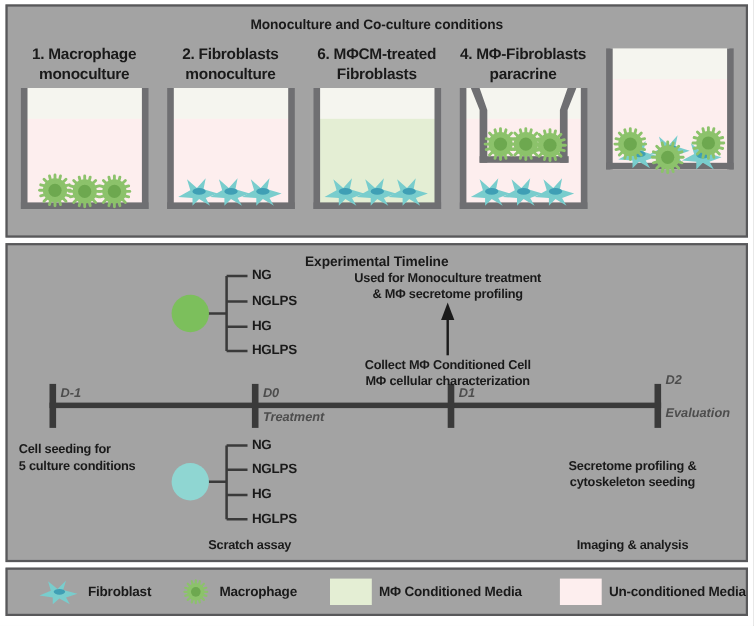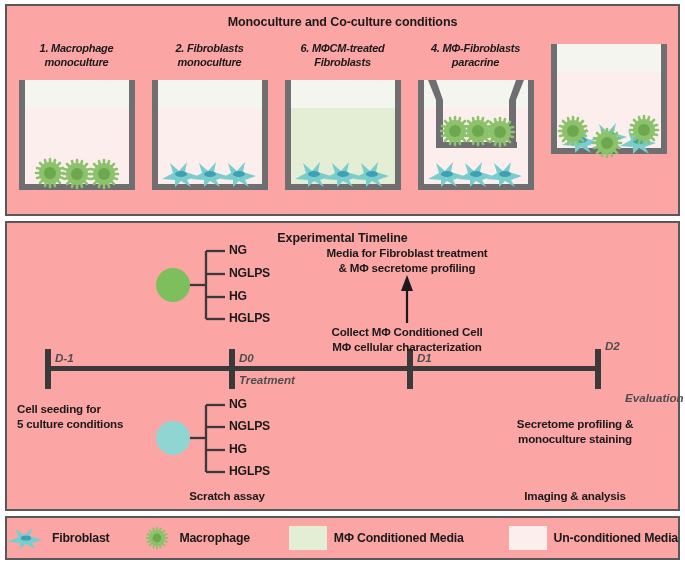--- a/index.html
+++ b/index.html
@@ -22,21 +22,21 @@
     box-sizing: border-box;
     padding: 4px 5px 3px 5px;
     display: flex;
     flex-direction: column;
     gap: 5px;
   }
 
   
   .panel {
     border: 2px solid #58585a;
-    background: #fca5a5;
+    background: #a3a3a3;
     position: relative;
     box-sizing: border-box;
   }
 
   
   #conditions-panel {
     height: 212px;
     flex: none;
   }
   .panel-title {
@@ -56,31 +56,30 @@
     bottom: 6px;
   }
   .well-col {
     flex: 1 1 0;
     display: flex;
     flex-direction: column;
     align-items: center;
     min-width: 0;
   }
   .well-caption {
-    font-size: 11px;
+    font-size: 14px;
     font-weight: bold;
     line-height: 1.28;
     text-align: center;
     letter-spacing: -0.25px;
     color: #1a1a1a;
     height: 36px;
     padding-top: 2px;
     box-sizing: border-box;
     white-space: nowrap;
-    font-style: italic;
   }
   .well-wrap {
     position: relative;
     width: 124px;
     height: 118px;
     margin-top: 3px;
   }
   .well-wrap svg { display: block; }
 
   
@@ -124,21 +123,21 @@
   #legend-panel {
     height: 44px;
     flex: none;
     display: flex;
     align-items: center;
   }
   .legend-row {
     display: flex;
     align-items: flex-start;
     width: 100%;
-    padding-left: 0;
+    padding-left: 28px;
     box-sizing: border-box;
   }
   .legend-item {
     display: flex;
     align-items: center;
     gap: 7px;
   }
   .legend-item .lg-text {
     font-size: 12.3px;
     font-weight: bold;
@@ -554,45 +553,45 @@
       <div class="branch-label" style="left:222px; top:43px;">NGLPS</div>
       <div class="branch-label" style="left:222px; top:66px;">HG</div>
       <div class="branch-label" style="left:222px; top:88px;">HGLPS</div>
 
       <div class="branch-label" style="left:222px; top:174px;">NG</div>
       <div class="branch-label" style="left:222px; top:196px;">NGLPS</div>
       <div class="branch-label" style="left:222px; top:219px;">HG</div>
       <div class="branch-label" style="left:222px; top:241px;">HGLPS</div>
 
       <div class="tl-text center" style="left:282px; top:22px; width:236px;">
-        <span>Media for Fibroblast treatment</span><br>
+        <span>Used for Monoculture treatment</span><br>
         <span>&amp; MΦ secretome profiling</span>
       </div>
 
       <div class="tl-text center" style="left:282px; top:101px; width:236px;">
         <span>Collect MΦ Conditioned Cell</span><br>
         <span>MΦ cellular characterization</span>
       </div>
 
       <div class="tl-label" style="left:48px;  top:128px;">D-1</div>
       <div class="tl-label" style="left:232px; top:128px;">D0</div>
       <div class="tl-label" style="left:410px; top:128px;">D1</div>
       <div class="tl-label" style="left:598px; top:116px;">D2</div>
 
       <div class="tl-label" style="left:232px; top:150px;">Treatment</div>
-      <div class="tl-label" style="left:598px; top:168px;margin-left:20px;">Evaluation</div>
+      <div class="tl-label" style="left:598px; top:146px;">Evaluation</div>
 
       <div class="tl-text" style="left:10px; top:178px;">
         <span>Cell seeding for</span><br>
         <span>5 culture conditions</span>
       </div>
 
       <div class="tl-text center" style="left:468px; top:193px; width:200px;">
         <span>Secretome profiling &amp;</span><br>
-        <span>monoculture staining</span>
+        <span>cytoskeleton seeding</span>
       </div>
 
       <div class="tl-text center" style="left:130px; top:265px; width:180px;">Scratch assay</div>
       <div class="tl-text center" style="left:468px; top:265px; width:200px;">Imaging &amp; analysis</div>
 
     </div>
   </section>
 
   <section class="panel" id="legend-panel">
     <div class="legend-row">

